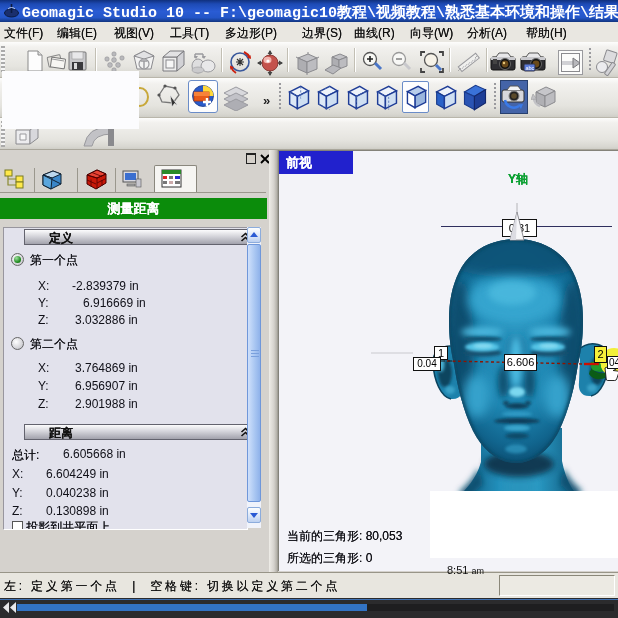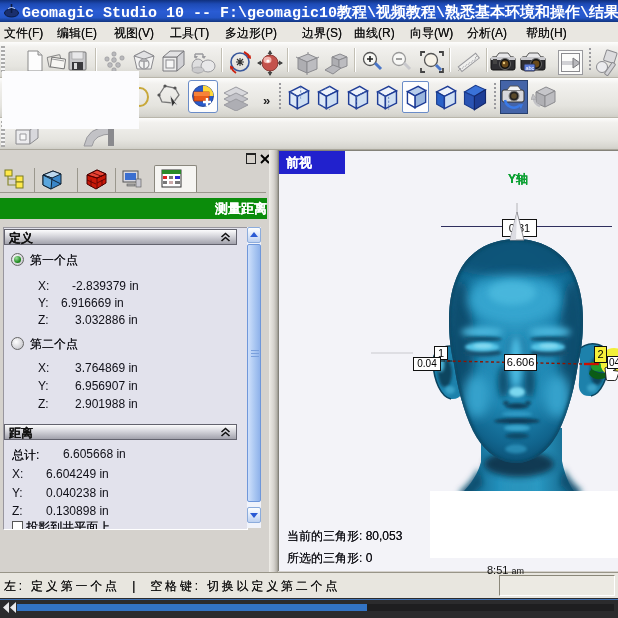--- a/index.html
+++ b/index.html
@@ -22,58 +22,58 @@
   #whitebox{left:2px;top:71px;width:137px;height:58px;background:#fcfcfe;}
   #panel{left:0;top:150px;width:270px;height:422px;background:#d5d2cd;}
   #pn-restore{left:246px;top:3px;width:8px;height:8px;border:1px solid #222;border-top:2px solid #222;background:#d5d1cb;}
   
   #tabs{left:0px;top:17px;width:266px;height:26px;}
   .tsepv{position:absolute;top:1px;width:1px;height:24px;background:#9a978d;}
   #tabsel{position:absolute;left:154px;top:-2px;width:43px;height:27px;background:#f6f5f2;
     border:1px solid #8a877d;border-bottom:none;border-radius:2px 2px 0 0;box-sizing:border-box;}
   #tabline{position:absolute;left:0;top:25px;width:266px;height:1px;background:#9a978d;}
   #greenbar{left:0;top:48px;width:267px;height:21px;background:#0b8c0b;
-    color:#fff;font-weight:bold;font-size:13px;text-align:right;line-height:21px;text-shadow:0 0 .6px #fff;}
+    color:#fff;font-weight:bold;font-size:13px;text-align:center;line-height:21px;text-shadow:0 0 .6px #fff;}
   #content{left:3px;top:77px;width:243px;height:301px;background:#e2e2ec;
     border-top:1px solid #98969e;border-left:1px solid #98969e;
     border-right:1px solid #fff;border-bottom:1px solid #fff;overflow:hidden;box-sizing:content-box;}
-  .sechdr{position:absolute;left:0;width:233px;height:16px;
+  .sechdr{position:absolute;left:20px;width:233px;height:16px;
     background:linear-gradient(180deg,#fcfcfd 0%,#d5d5db 45%,#a2a2ac 100%);
     border:1px solid #63636e;font-size:12px;font-weight:bold;color:#111;
-    line-height:16px;padding-left:4px;box-sizing:border-box;text-shadow:0 0 .5px #222;}
+    line-height:16px;padding-left:24px;box-sizing:border-box;text-shadow:0 0 .5px #222;}
   .prow{position:absolute;font-size:12px;color:#101018;white-space:nowrap;}
   .cjk{text-shadow:0 0 .55px #222;}
   .radio{position:absolute;width:11px;height:11px;border-radius:50%;
     border:1px solid #666;background:radial-gradient(circle at 38% 35%,#fff,#cfcfd4 70%,#9a9aa0);}
   .radio.on::after{content:"";position:absolute;left:2px;top:2px;width:7px;height:7px;border-radius:50%;
     background:radial-gradient(circle at 35% 30%,#9fdf9f,#1d8a1d 65%,#0a5c0a);}
   #okbtn{left:98px;top:385px;width:74px;height:20px;border-radius:3px;
     border:1px solid #5a6a8c;background:linear-gradient(180deg,#ffffff,#f2f1ec 45%,#dddbd2 90%,#cfccc2);
     box-shadow:0 1px 0 #8fa3cc;font-size:13px;font-weight:bold;text-align:center;line-height:19px;
     color:#000;text-shadow:0 0 .5px #222;}
   #sbar{left:247px;top:77px;width:14px;height:301px;background:#f0f3fb;}
   .sbtn{position:absolute;left:0;width:14px;height:16px;background:linear-gradient(180deg,#fdfefe,#d8e4f8 60%,#bcd0f0);
     border:1px solid #8cacdc;box-sizing:border-box;border-radius:2px;color:#2a5ad4;
     font-size:8px;text-align:center;line-height:14px;}
   #sthumb{position:absolute;left:0;top:17px;width:14px;height:258px;border-radius:2px;
     background:linear-gradient(90deg,#cfe0fb,#aac7f2 55%,#8fb2ea);border:1px solid #6f97da;box-sizing:border-box;}
   #divider{left:269px;top:150px;width:9px;height:422px;background:linear-gradient(90deg,#efede8,#d5d2cd 55%,#b2afa7 90%,#908e86);}
   #viewport{left:278px;top:150px;width:340px;height:421px;background:#f3f3f8;
     border-top:1px solid #84827a;border-left:1px solid #84827a;box-sizing:border-box;overflow:hidden;}
-  #vplabel{position:absolute;left:0px;top:0px;width:66px;height:23px;background:#2121cd;color:#fff;
+  #vplabel{position:absolute;left:0px;top:0px;width:74px;height:23px;background:#2121cd;color:#fff;
     font-weight:bold;font-size:13px;line-height:23px;padding-left:7px;box-sizing:border-box;text-shadow:0 0 .6px #fff;}
   #yaxis{position:absolute;left:229px;top:20px;color:#0aa232;font-size:12px;font-weight:bold;text-shadow:0 0 .5px #0a8a2a;text-align:center;}
   .mbox{position:absolute;background:#fff;border:1px solid #111;font-size:11px;color:#000;
     text-align:center;box-sizing:border-box;z-index:30;}
   #wmark{left:244px;top:294px;font:bold 19px "Liberation Sans";color:rgba(148,148,158,.48);letter-spacing:1px;z-index:40;}
   .vtext{position:absolute;font-size:12px;color:#101018;}
   #vwhite{left:430px;top:491px;width:188px;height:67px;background:#fff;z-index:25;}
   #statusbar{left:0;top:572px;width:618px;height:26px;background:#e8e6df;border-top:1px solid #989588;}
   #st-text{left:4px;top:578px;font-size:12px;color:#111;letter-spacing:2.8px;}
-  #st-time{left:447px;top:564px;font-size:11px;color:#111;margin-left:40px;}
+  #st-time{left:447px;top:564px;font-size:11px;color:#111;}
   #st-box{left:499px;top:575px;width:114px;height:19px;background:#eceae3;
     border-top:1px solid #8a8779;border-left:1px solid #8a8779;
     border-bottom:1px solid #fff;border-right:1px solid #fff;}
   #playerbar{left:0;top:598px;width:618px;height:20px;background:#2b2b2d;}
   #pb-blueline{left:0;top:599px;width:618px;height:1px;background:#3f72b4;}
   #pb-track{left:17px;top:604px;width:597px;height:7px;background:#1e1e20;}
   #pb-prog{left:17px;top:604px;width:350px;height:7px;background:#3273c4;}
   
 </style>
 </head>
@@ -392,21 +392,21 @@
     <div id="greenbar" class="abs">测量距离</div>
     <div id="content" class="abs">
       <div class="sechdr" style="top:1px">定义<svg style="position:absolute;right:5px;top:2px" width="11" height="11" viewBox="0 0 11 11">
             <path d="M1.5 5 L5.5 1.5 L9.5 5 M1.5 9 L5.5 5.5 L9.5 9" stroke="#111" stroke-width="1.6" fill="none"></path>
           </svg></div>
       <div class="radio on" style="left:7px;top:25px"></div>
       <div class="prow cjk" style="left:26px;top:24px">第一个点</div>
       <div class="prow" style="left:34px;top:51px">X:</div>
         <div class="prow" style="left:68px;top:51px">-2.839379 in</div>
       <div class="prow" style="left:34px;top:68px">Y:</div>
-        <div class="prow" style="left:57px;top:68px">6.916669 in</div>
+        <div class="prow" style="left:79px;top:68px">6.916669 in</div>
       <div class="prow" style="left:34px;top:85px">Z:</div>
         <div class="prow" style="left:71px;top:85px">3.032886 in</div>
       <div class="radio" style="left:7px;top:109px"></div>
       <div class="prow cjk" style="left:26px;top:108px">第二个点</div>
       <div class="prow" style="left:34px;top:133px">X:</div>
         <div class="prow" style="left:71px;top:133px">3.764869 in</div>
       <div class="prow" style="left:34px;top:151px">Y:</div>
         <div class="prow" style="left:71px;top:151px">6.956907 in</div>
       <div class="prow" style="left:34px;top:169px">Z:</div>
         <div class="prow" style="left:71px;top:169px">2.901988 in</div>

